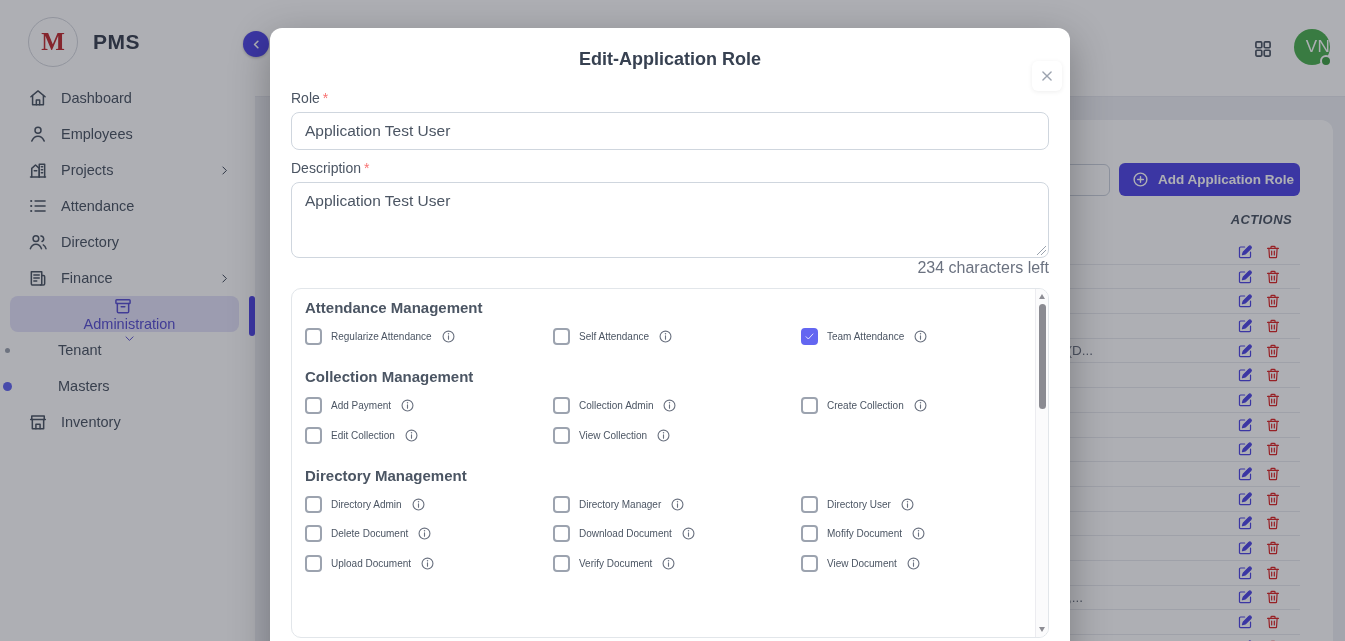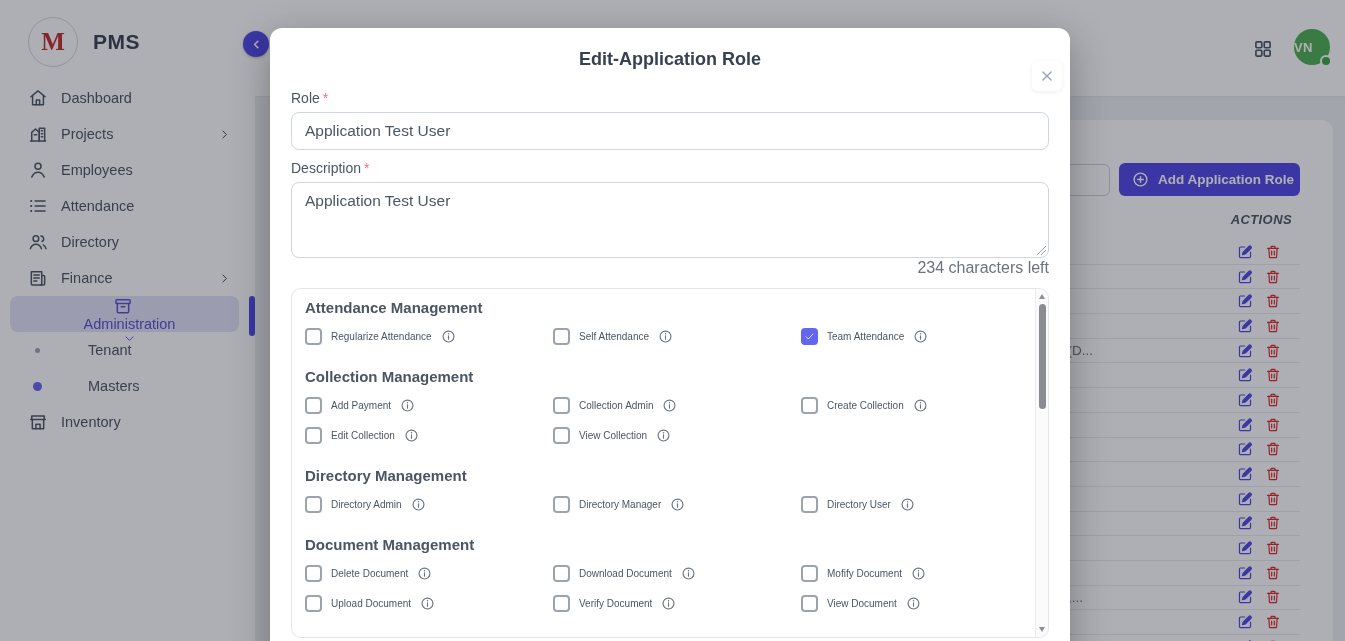--- a/index.html
+++ b/index.html
@@ -6,38 +6,38 @@
   *{box-sizing:border-box;}
   .stage{
     position:relative;width:1345px;height:641px;overflow:hidden;
     background:#eef0f4;
     font-family:"Liberation Sans","DejaVu Sans",sans-serif;
     -webkit-font-smoothing:antialiased;
   }
   
   .topbar{position:absolute;left:255px;top:0;width:1090px;height:97px;background:#ffffff;border-bottom:1px solid #e7e9ee;z-index:1;}
   .grid-btn{position:absolute;top:39px;right:72px;width:20px;height:20px;color:#4b5563;cursor:pointer;}
-  .avatar{position:absolute;top:29px;right:15px;width:36px;height:36px;border-radius:50%;background:var(--avatar,#4cb050);color:#fff;font-size:13px;font-weight:700;display:flex;align-items:center;justify-content:flex-start;letter-spacing:.3px;}
+  .avatar{position:absolute;top:29px;right:15px;width:36px;height:36px;border-radius:50%;background:var(--avatar,#4cb050);color:#fff;font-size:17px;font-weight:400;display:flex;align-items:center;justify-content:flex-end;letter-spacing:.3px;}
   .status-dot{position:absolute;right:-2px;bottom:-2px;width:12px;height:12px;border-radius:50%;background:#3fa044;border:2px solid #fff;}
 
   .sidebar{position:absolute;left:0;top:0;width:255px;height:641px;background:#ffffff;z-index:2;}
   .logo-row{position:absolute;top:17px;left:28px;display:flex;align-items:center;gap:15px;}
   .logo-circle{width:50px;height:50px;border:1px solid #d4d7dd;border-radius:50%;display:flex;align-items:center;justify-content:center;background:#fff;}
   .logo-m{color:var(--logo,#c02b30);font-weight:700;font-size:25px;font-family:"Liberation Serif","DejaVu Serif",serif;}
   .logo-text{font-size:21px;font-weight:700;color:#394150;letter-spacing:.5px;}
   .nav{position:absolute;top:80px;left:0;right:0;}
   .nav-item{height:36px;display:flex;align-items:center;margin:0 16px 0 10px;padding:0 8px 0 18px;border-radius:8px;color:#4b5563;font-size:14.5px;cursor:pointer;}
   .nav-ico{width:20px;height:20px;margin-right:13px;flex:none;display:flex;}
   .nav-ico svg{width:20px;height:20px;}
   .nav-label{flex:1;}
   .nav-chev{width:13px;height:13px;color:#374151;display:flex;}
   .nav-chev svg{width:13px;height:13px;}
   .nav-item.active{background:#e3e2f9;color:#584fd1;flex-direction:column;}
   .nav-item.active .nav-chev{color:#584fd1;}
-  .sub-item{height:36px;display:flex;align-items:center;padding-left:30px;color:#4b5563;font-size:14.5px;cursor:pointer;}
+  .sub-item{height:36px;display:flex;align-items:center;color:#4b5563;font-size:14.5px;cursor:pointer;}
   .dot-slot{width:14px;display:flex;align-items:center;justify-content:center;flex:none;}
   .dot{width:5px;height:5px;border-radius:50%;background:#9ca3af;}
   .dot.active{width:9px;height:9px;background:#6366f1;}
   .sub-label{margin-left:44px;}
   .active-bar{position:absolute;left:249px;top:296px;width:6px;height:40px;background:var(--accent,#4f46e5);border-radius:4px;z-index:3;}
   .collapse-btn{position:absolute;left:243px;top:31px;width:26px;height:26px;border-radius:50%;background:var(--accent,#4f46e5);display:flex;align-items:center;justify-content:center;z-index:4;box-shadow:0 1px 3px rgba(0,0,0,.25);cursor:pointer;}
   .collapse-btn svg{width:13px;height:13px;color:#fff;}
 
   .card{position:absolute;left:271px;top:120px;width:1062px;height:545px;background:#fff;border-radius:12px;z-index:1;}
   .search-box{position:absolute;left:600px;top:44px;width:239px;height:32px;border:1px solid #cbd2dc;border-radius:6px;background:#fff;}
@@ -117,42 +117,42 @@
               <path d="M3.5 10.5L12 3.5l8.5 7"></path>
               <path d="M5.5 9v11h13V9"></path>
               <path d="M10 20v-5.5h4V20"></path>
             </svg>
           </span>
          <span class="nav-label">Dashboard</span>
        </div>
         <div class="nav-item ">
          <span class="nav-ico">
             <svg viewBox="0 0 24 24" fill="none" stroke="currentColor" stroke-width="1.8" stroke-linecap="round" stroke-linejoin="round">
+              <circle cx="12" cy="7.5" r="3.6"></circle>
+              <path d="M4.5 20.5c1.8-4 4.6-5.8 7.5-5.8s5.7 1.8 7.5 5.8"></path>
+            </svg>
+          </span>
+         <span class="nav-label">Employees</span>
+       </div>
+        <div class="nav-item ">
+         <span class="nav-ico">
+            <svg viewBox="0 0 24 24" fill="none" stroke="currentColor" stroke-width="1.8" stroke-linecap="round" stroke-linejoin="round">
               <path d="M3 20.5h18"></path>
               <path d="M4.5 20.5V10l4.5-4 4.5 4v10.5"></path>
               <path d="M13.5 20.5V5h6.5v15.5"></path>
               <path d="M16 8.2h1.6M16 11.7h1.6M16 15.2h1.6"></path>
               <path d="M7.5 13h3"></path>
             </svg>
           </span>
          <span class="nav-label">Projects</span>
           <span class="nav-chev">
             <svg viewBox="0 0 24 24" fill="none" stroke="currentColor" stroke-width="1.8" stroke-linecap="round" stroke-linejoin="round">
               <path d="M9 5.5l6.5 6.5L9 18.5"></path>
             </svg>
           </span>
-       </div>
-        <div class="nav-item ">
-         <span class="nav-ico">
-            <svg viewBox="0 0 24 24" fill="none" stroke="currentColor" stroke-width="1.8" stroke-linecap="round" stroke-linejoin="round">
-              <circle cx="12" cy="7.5" r="3.6"></circle>
-              <path d="M4.5 20.5c1.8-4 4.6-5.8 7.5-5.8s5.7 1.8 7.5 5.8"></path>
-            </svg>
-          </span>
-         <span class="nav-label">Employees</span>
        </div>
         <div class="nav-item ">
          <span class="nav-ico">
             <svg viewBox="0 0 24 24" fill="none" stroke="currentColor" stroke-width="1.8" stroke-linecap="round" stroke-linejoin="round">
               <path d="M8.5 6h12M8.5 12h12M8.5 18h12"></path>
               <path d="M3.8 6h.1M3.8 12h.1M3.8 18h.1" stroke-width="2.6"></path>
             </svg>
           </span>
          <span class="nav-label">Attendance</span>
        </div>
@@ -671,21 +671,20 @@
          <span class="perm-label">Directory User</span>
          <span class="info">
                 <svg viewBox="0 0 24 24" fill="none" stroke="currentColor" stroke-width="1.8" stroke-linecap="round" stroke-linejoin="round">
                   <circle cx="12" cy="12" r="8.7"></circle>
                   <path d="M12 11v5.2"></path>
                   <path d="M12 7.6h.01" stroke-width="2.4"></path>
                 </svg>
               </span>
        </div>
           </div>
-          <div class="perm-title">Document Management</div>
           <div class="perm-grid">
             <div class="perm-item">
          <span class="cbx "></span>
          <span class="perm-label">Delete Document</span>
          <span class="info">
                 <svg viewBox="0 0 24 24" fill="none" stroke="currentColor" stroke-width="1.8" stroke-linecap="round" stroke-linejoin="round">
                   <circle cx="12" cy="12" r="8.7"></circle>
                   <path d="M12 11v5.2"></path>
                   <path d="M12 7.6h.01" stroke-width="2.4"></path>
                 </svg>

